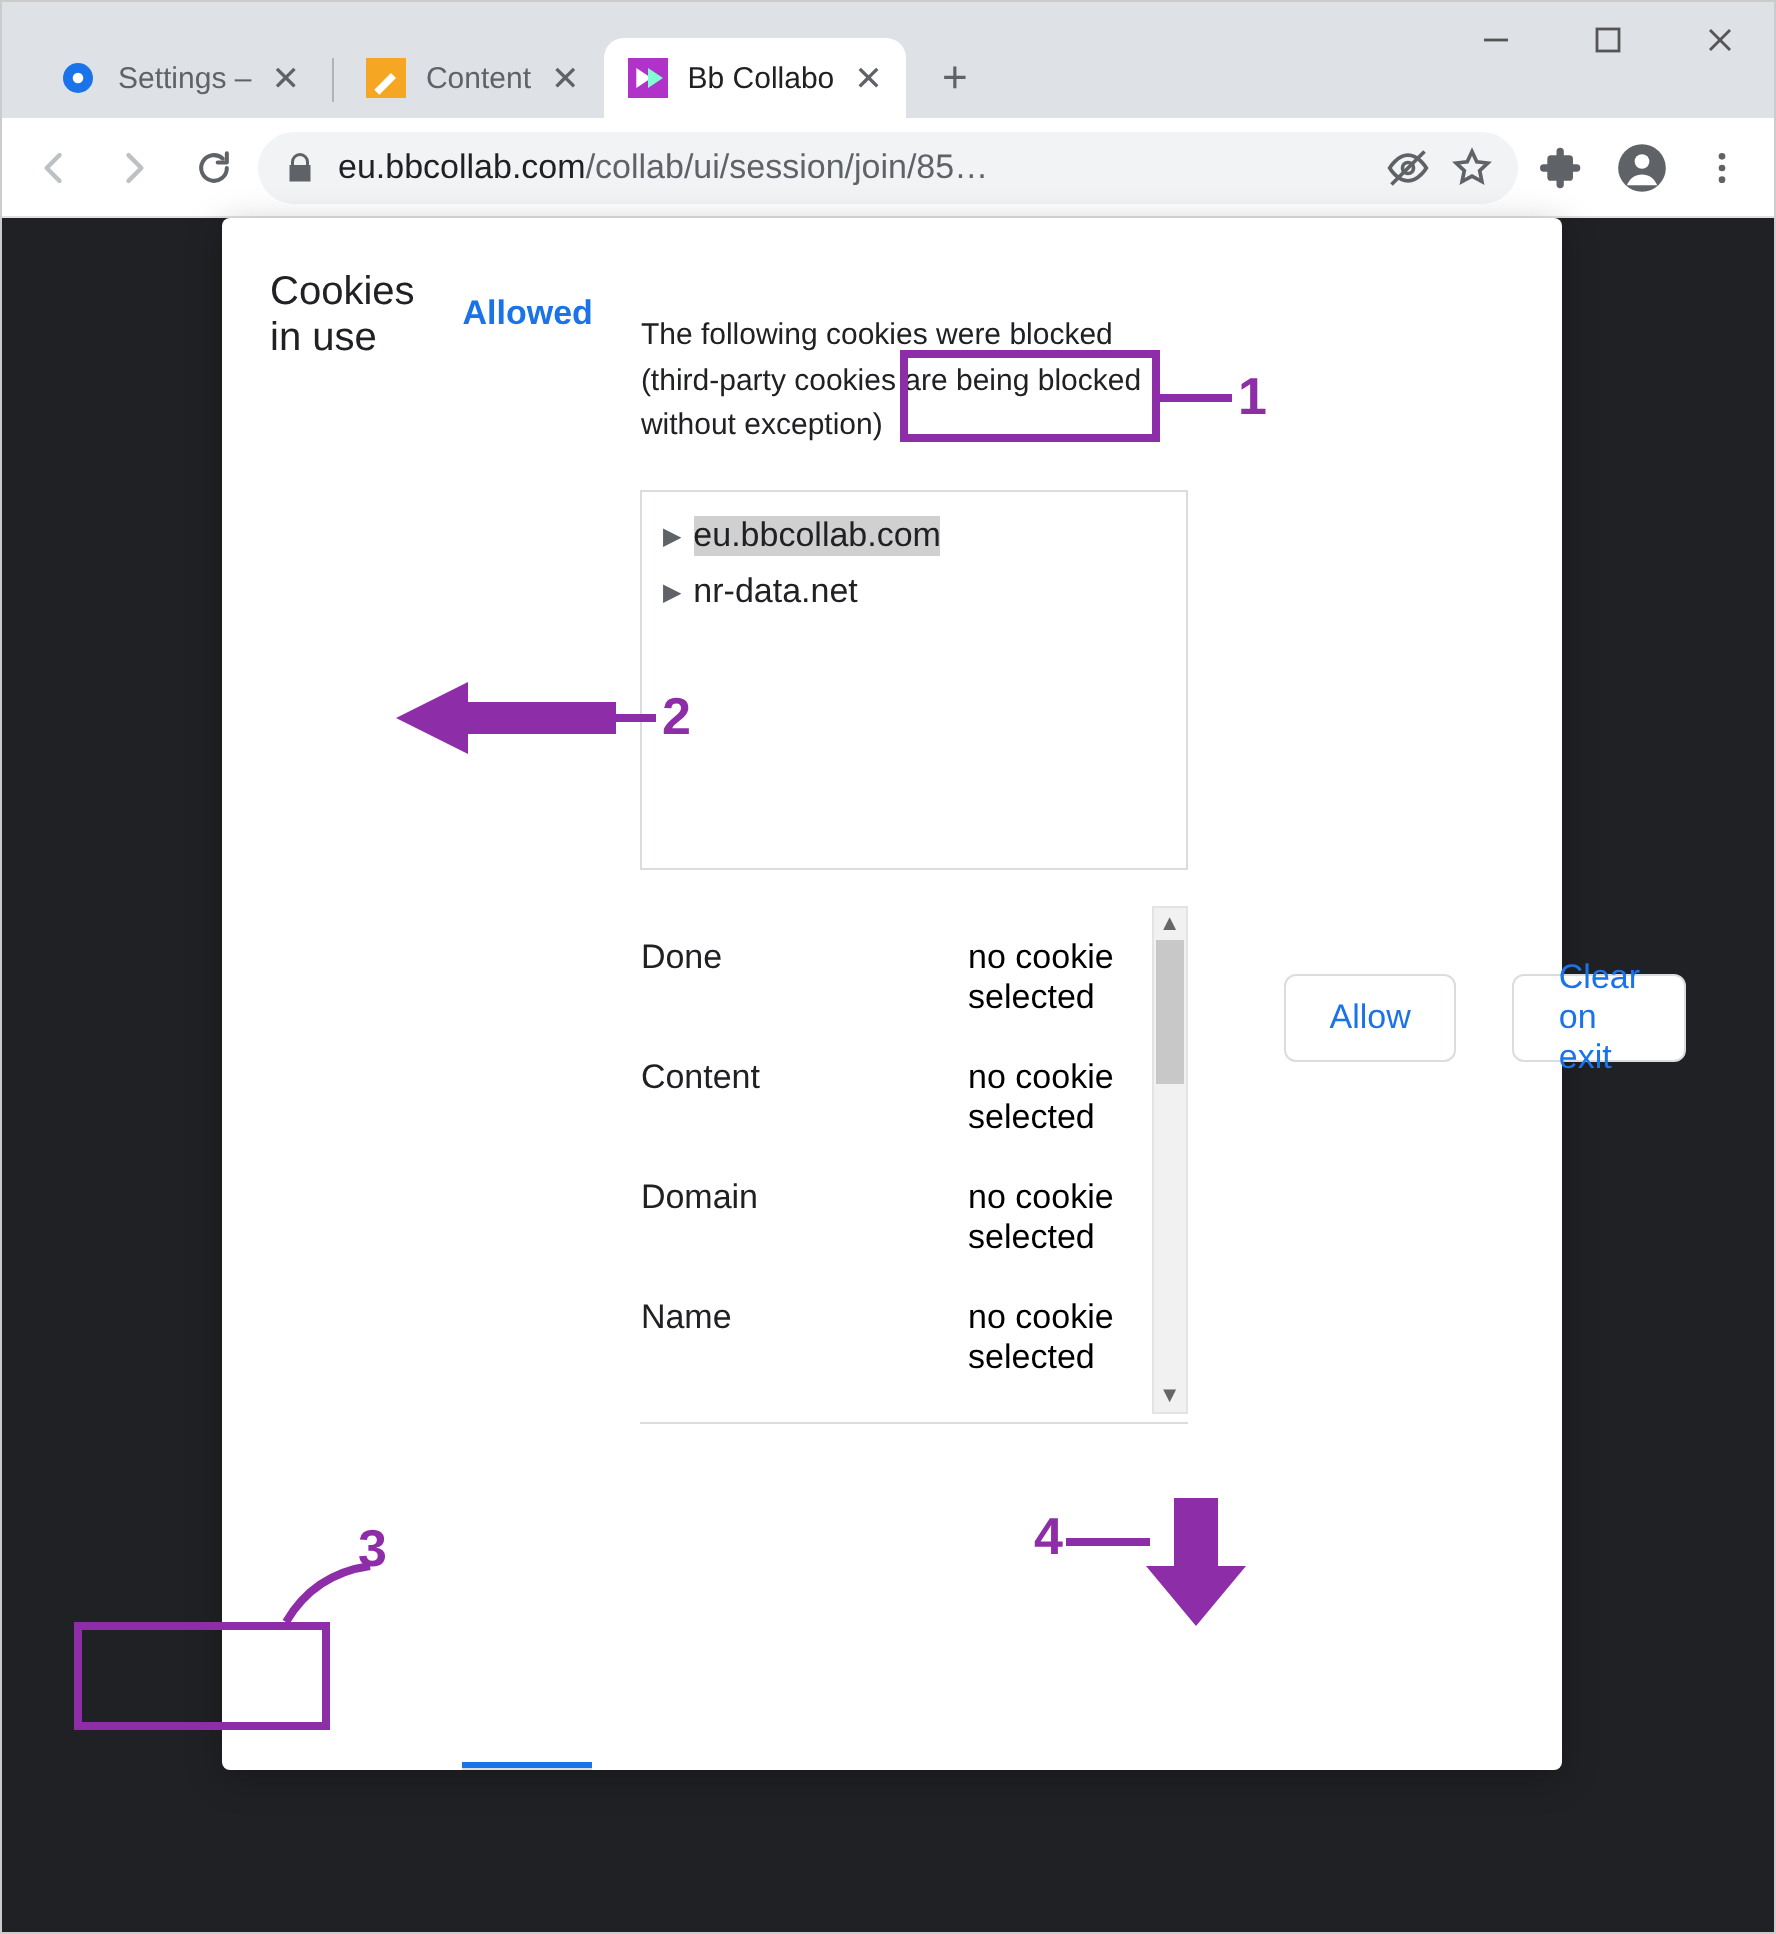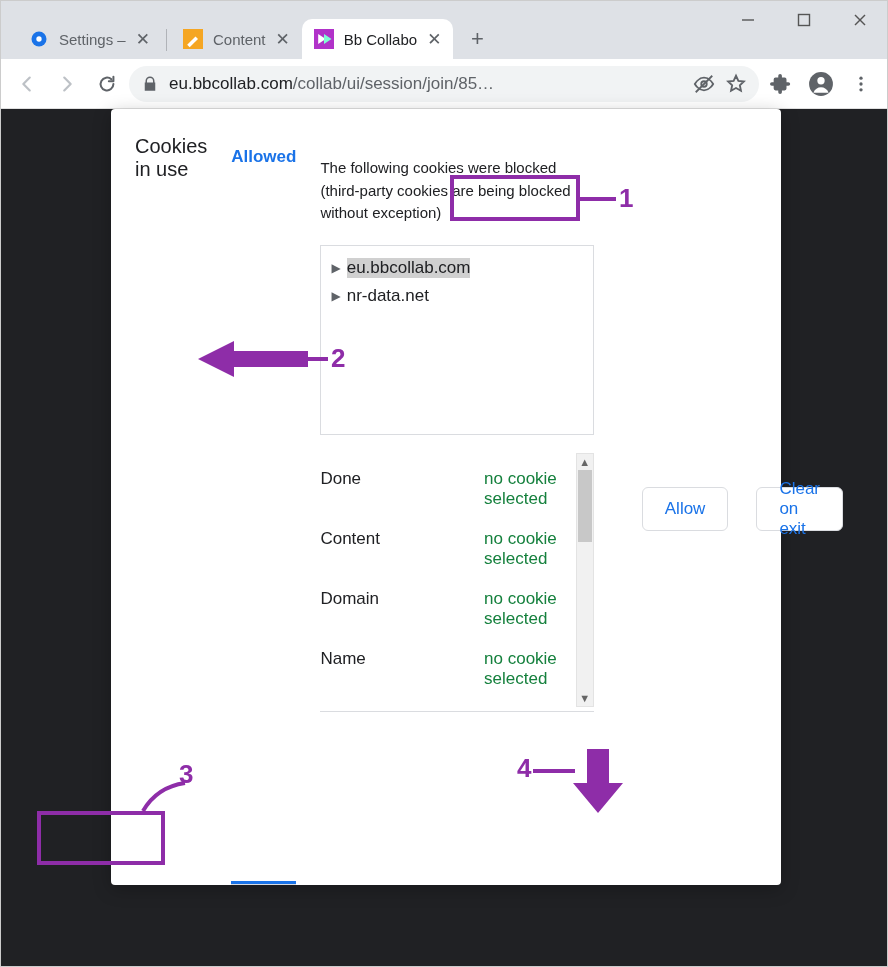--- a/index.html
+++ b/index.html
@@ -41,21 +41,21 @@
   .dlg-tab.active { color:#1a73e8; border-bottom-color:#1a73e8; }
   .dlg-body { padding: 24px; flex:1; display:flex; flex-direction:column; }
   .dlg-desc { font-size:15px; color:#202124; line-height:1.5; margin-bottom: 20px; }
   .domain-list { border:1px solid #dadce0; height: 190px; padding: 8px 0; overflow:auto; }
   .domain-item { display:flex; align-items:center; padding: 4px 10px; font-size:17px; color:#202124; }
   .domain-item .caret { margin-right: 6px; color:#5f6368; font-size:12px; }
   .domain-item.selected .dname { background:#d0d0d0; }
   .details { position:relative; padding-top: 24px; border-bottom:1px solid #dadce0; padding-bottom:12px; }
   .detail-row { display:flex; padding: 10px 0; font-size:17px; }
   .detail-label { width: 210px; color:#202124; }
-  .detail-val { color:#15803d; }
+  .detail-val { color:#000000; }
   .scroll-ind { position:absolute; right:0; top:18px; bottom:4px; width:18px; background:#f1f1f1; display:flex; flex-direction:column; align-items:center; border:1px solid #e3e3e3;}
   .scroll-ind .arr { font-size:11px; color:#666; height:16px; line-height:16px;}
   .scroll-ind .thumb { width:14px; background:#c8c8c8; flex:0 0 72px; margin-top:0;}
   .scroll-ind .track { flex:1; }
   .dlg-buttons { display:flex; padding: 24px; align-items:center; gap: 28px; }
   .btn { height: 44px; padding: 0 22px; border-radius: 6px; font-size:17px; display:flex; align-items:center; justify-content:center; cursor:pointer; }
   .btn.outline { border:1px solid #dadce0; color:#1a73e8; background:#fff; }
   .btn.primary { background:#1a73e8; color:#fff; border:none; }
   .spacer { flex:1; }
 

